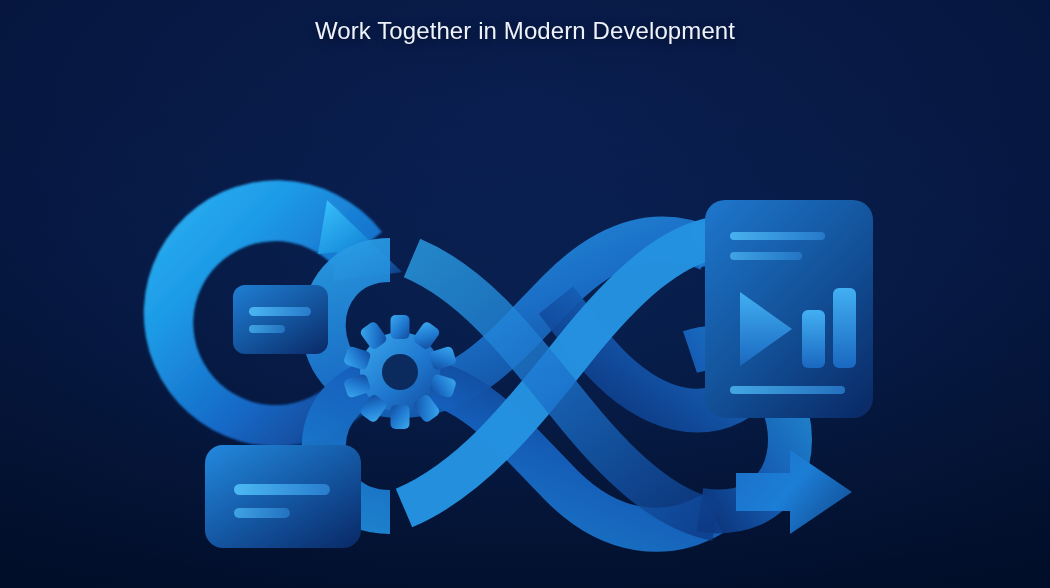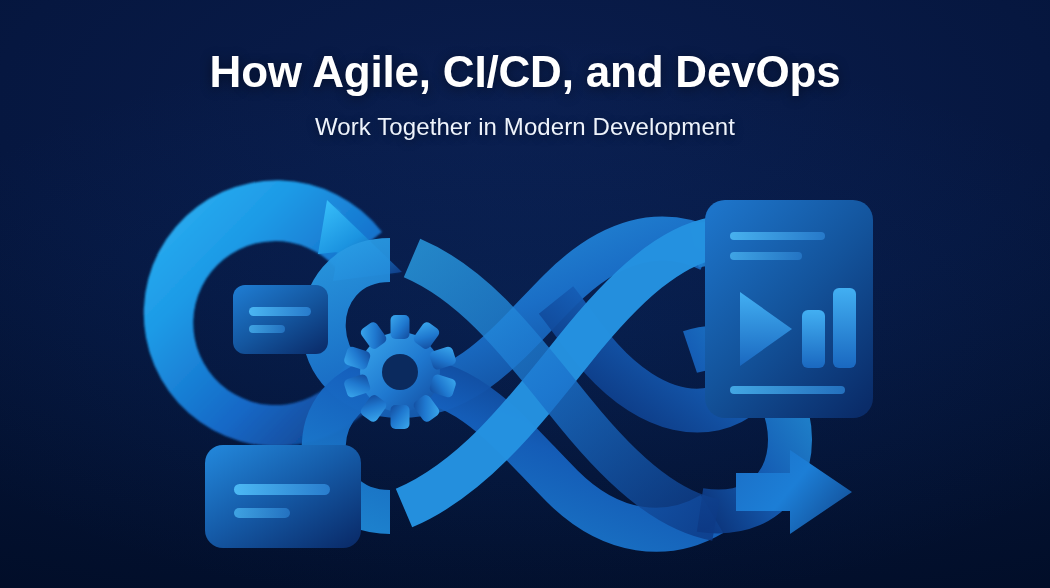--- a/index.html
+++ b/index.html
@@ -37,21 +37,20 @@
   #art{
     position:absolute;left:0;top:0;width:1050px;height:588px;z-index:2;
   }
 </style>
 </head>
 <body>
 
 <div id="stage">
 
   <div class="headings">
-    <h1 class="title">How Agile, CI/CD, and DevOps</h1>
     <p class="subtitle">Work Together in Modern Development</p>
   </div>
 
   <svg id="art" viewBox="0 0 1050 588">
     <defs>
       <linearGradient id="gArc" x1="0" y1="0" x2="1" y2="1">
         <stop offset="0%" stop-color="#2fb6f5"></stop>
         <stop offset="30%" stop-color="#1d9ae6"></stop>
         <stop offset="62%" stop-color="#1668c6"></stop>
         <stop offset="100%" stop-color="#0c2f72"></stop>

